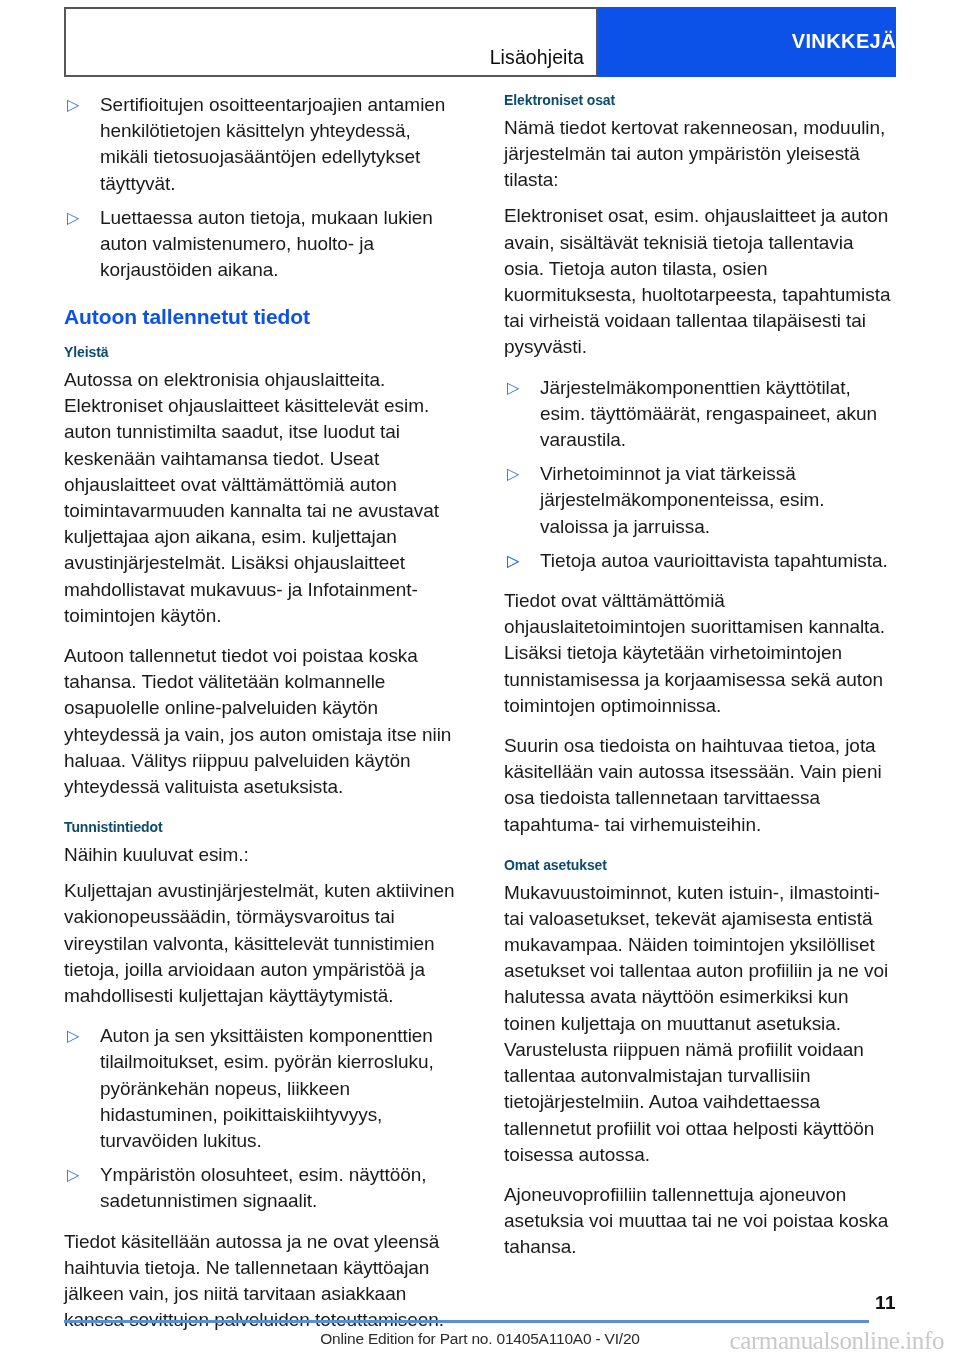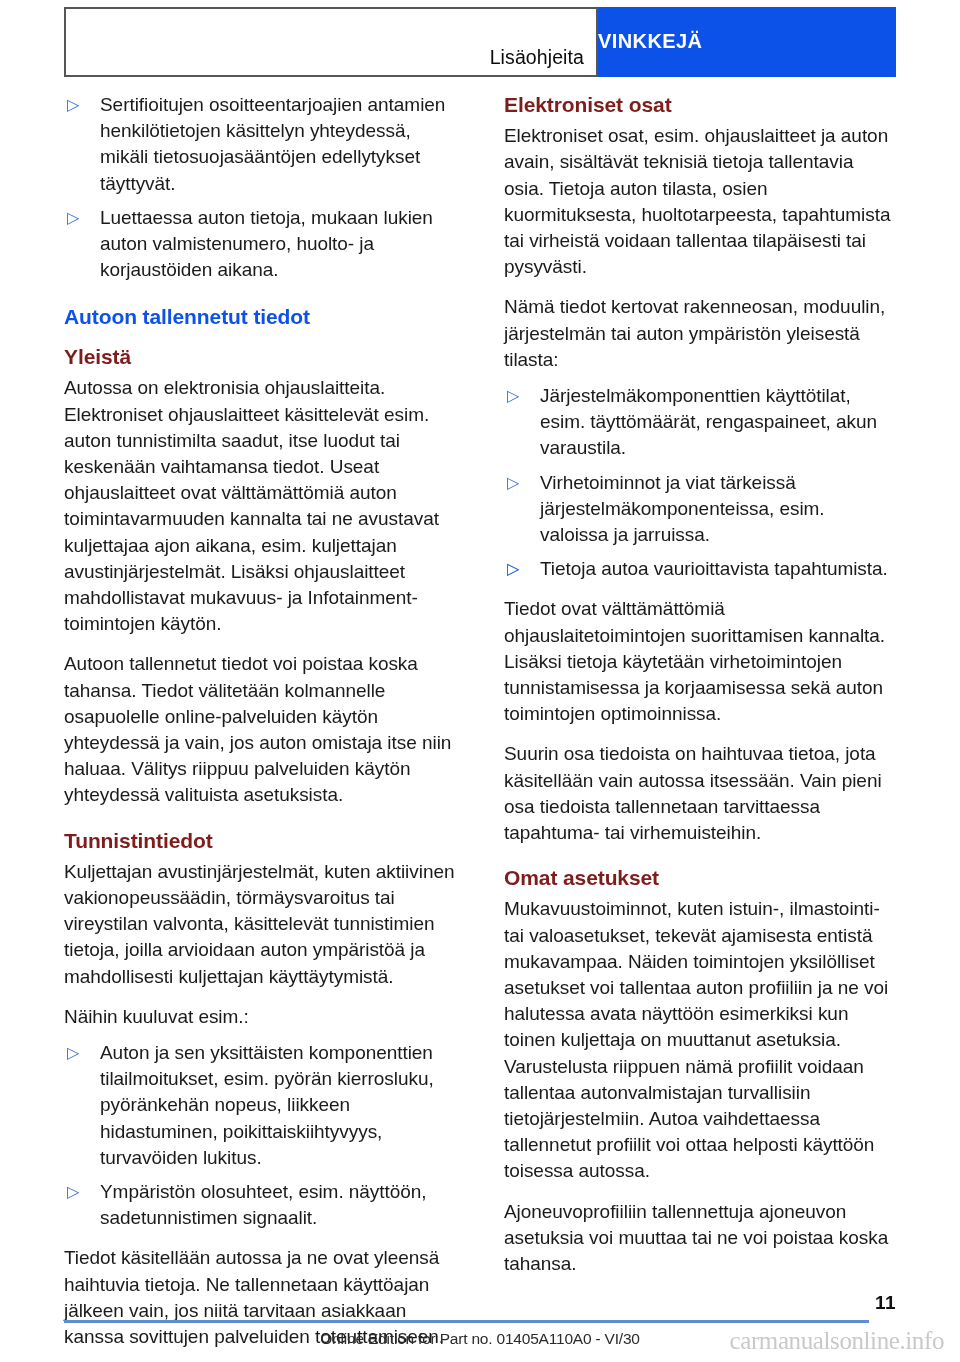--- a/index.html
+++ b/index.html
@@ -38,21 +38,21 @@
   .header-left-label {
     font-size: 19.5px;
     color: #0b0b0b;
     letter-spacing: 0.1px;
   }
   .header-right {
     width: 298px;
     background: #0d52e8;
     display: flex;
     align-items: center;
-    justify-content: flex-start;
+    justify-content: flex-end;
     padding-bottom: 2px;
     box-sizing: border-box;
   }
   .header-right-label {
     color: #ffffff;
     font-size: 20px;
     font-weight: bold;
     letter-spacing: 0.4px;
   }
 
@@ -75,22 +75,22 @@
   h1.sect {
     color: #0d52e8;
     font-size: 21px;
     font-weight: bold;
     margin: 22px 0 14px 0;
     line-height: 1.18;
     letter-spacing: -0.1px;
   }
 
   h2.sub {
-    color: #7f1d1d;
-    font-size: 21px;
+    color: #0c4a6e;
+    font-size: 14px;
     font-weight: bold;
     margin: 19px 0 6px 0;
     line-height: 1.2;
     letter-spacing: -0.1px;
   }
   h2.sub.first { margin-top: 0; }
 
   p.body {
     font-size: 19px;
     line-height: 26.2px;
@@ -188,42 +188,42 @@
       </li>
     </ul>
 
     <h1 class="sect">Autoon tallennetut tiedot</h1>
 
     <h2 class="sub first">Yleistä</h2>
     <p class="body">Autossa on elektronisia ohjauslaitteita. Elektroniset ohjauslaitteet käsittelevät esim. auton tunnistimilta saadut, itse luodut tai keskenään vaihtamansa tiedot. Useat ohjauslaitteet ovat välttämättömiä auton toimintavarmuuden kannalta tai ne avustavat kuljettajaa ajon aikana, esim. kuljettajan avustinjärjestelmät. Lisäksi ohjauslaitteet mahdollistavat mukavuus- ja Infotainment-toimintojen käytön.</p>
     <p class="body">Autoon tallennetut tiedot voi poistaa koska tahansa. Tiedot välitetään kolmannelle osapuolelle online-palveluiden käytön yhteydessä ja vain, jos auton omistaja itse niin haluaa. Välitys riippuu palveluiden käytön yhteydessä valituista asetuksista.</p>
 
     <h2 class="sub">Tunnistintiedot</h2>
+    <p class="body tight">Näihin kuuluvat esim.:</p>
     <p class="body">Kuljettajan avustinjärjestelmät, kuten aktiivinen vakionopeussäädin, törmäysvaroitus tai vireystilan valvonta, käsittelevät tunnistimien tietoja, joilla arvioidaan auton ympäristöä ja mahdollisesti kuljettajan käyttäytymistä.</p>
-    <p class="body tight">Näihin kuuluvat esim.:</p>
 
     <ul class="bullets">
       <li>
         <span class="tri">▷</span>
         <span>Auton ja sen yksittäisten komponenttien tilailmoitukset, esim. pyörän kierrosluku, pyöränkehän nopeus, liikkeen hidastuminen, poikittaiskiihtyvyys, turvavöiden lukitus.</span>
       </li>
       <li>
         <span class="tri">▷</span>
         <span>Ympäristön olosuhteet, esim. näyttöön, sadetunnistimen signaalit.</span>
       </li>
     </ul>
 
     <p class="body">Tiedot käsitellään autossa ja ne ovat yleensä haihtuvia tietoja. Ne tallennetaan käyttöajan jälkeen vain, jos niitä tarvitaan asiakkaan kanssa sovittujen palveluiden toteuttamiseen.</p>
   </div>
 
   <div class="col col-right">
 
     <h2 class="sub first">Elektroniset osat</h2>
+    <p class="body tight">Nämä tiedot kertovat rakenneosan, moduulin, järjestelmän tai auton ympäristön yleisestä tilasta:</p>
     <p class="body">Elektroniset osat, esim. ohjauslaitteet ja auton avain, sisältävät teknisiä tietoja tallentavia osia. Tietoja auton tilasta, osien kuormituksesta, huoltotarpeesta, tapahtumista tai virheistä voidaan tallentaa tilapäisesti tai pysyvästi.</p>
-    <p class="body tight">Nämä tiedot kertovat rakenneosan, moduulin, järjestelmän tai auton ympäristön yleisestä tilasta:</p>
 
     <ul class="bullets">
       <li>
         <span class="tri">▷</span>
         <span>Järjestelmäkomponenttien käyttötilat, esim. täyttömäärät, rengaspaineet, akun varaustila.</span>
       </li>
       <li>
         <span class="tri">▷</span>
         <span>Virhetoiminnot ja viat tärkeissä järjestelmäkomponenteissa, esim. valoissa ja jarruissa.</span>
       </li>
@@ -241,14 +241,14 @@
 
     <h2 class="sub">Omat asetukset</h2>
     <p class="body">Mukavuustoiminnot, kuten istuin-, ilmastointi- tai valoasetukset, tekevät ajamisesta entistä mukavampaa. Näiden toimintojen yksilölliset asetukset voi tallentaa auton profiiliin ja ne voi halutessa avata näyttöön esimerkiksi kun toinen kuljettaja on muuttanut asetuksia. Varustelusta riippuen nämä profiilit voidaan tallentaa autonvalmistajan turvallisiin tietojärjestelmiin. Autoa vaihdettaessa tallennetut profiilit voi ottaa helposti käyttöön toisessa autossa.</p>
     <p class="body">Ajoneuvoprofiiliin tallennettuja ajoneuvon asetuksia voi muuttaa tai ne voi poistaa koska tahansa.</p>
 
   </div>
 </div>
 
 <div class="footer-rule"></div>
 <div class="page-number">11</div>
-<div class="edition-note">Online Edition for Part no. 01405A110A0 - VI/30</div>
+<div class="edition-note">Online Edition for Part no. 01405A110A0 - VI/20</div>
 <div class="watermark">carmanualsonline.info</div>
 
 </body></html>

